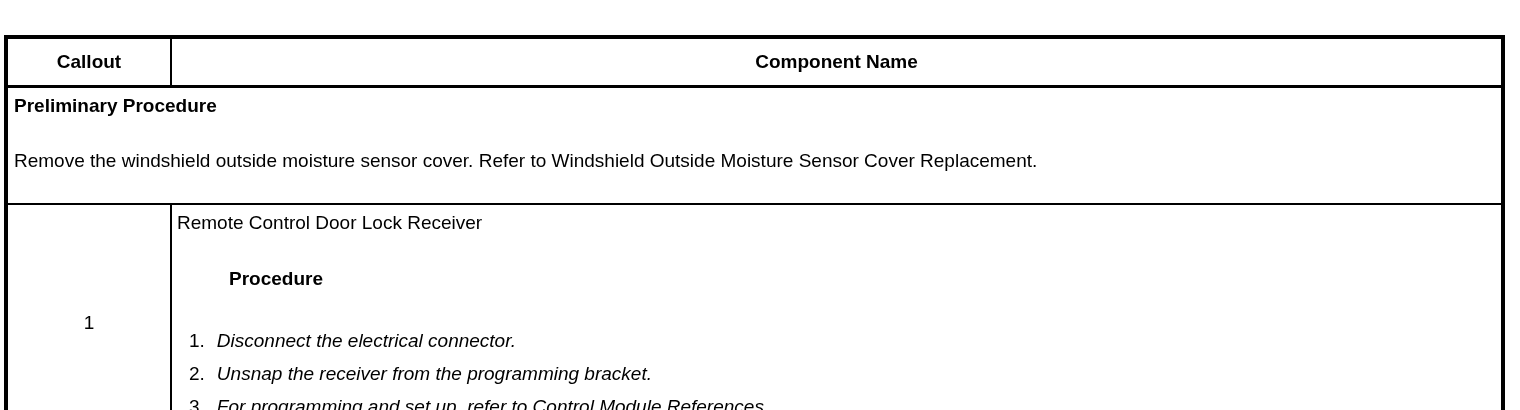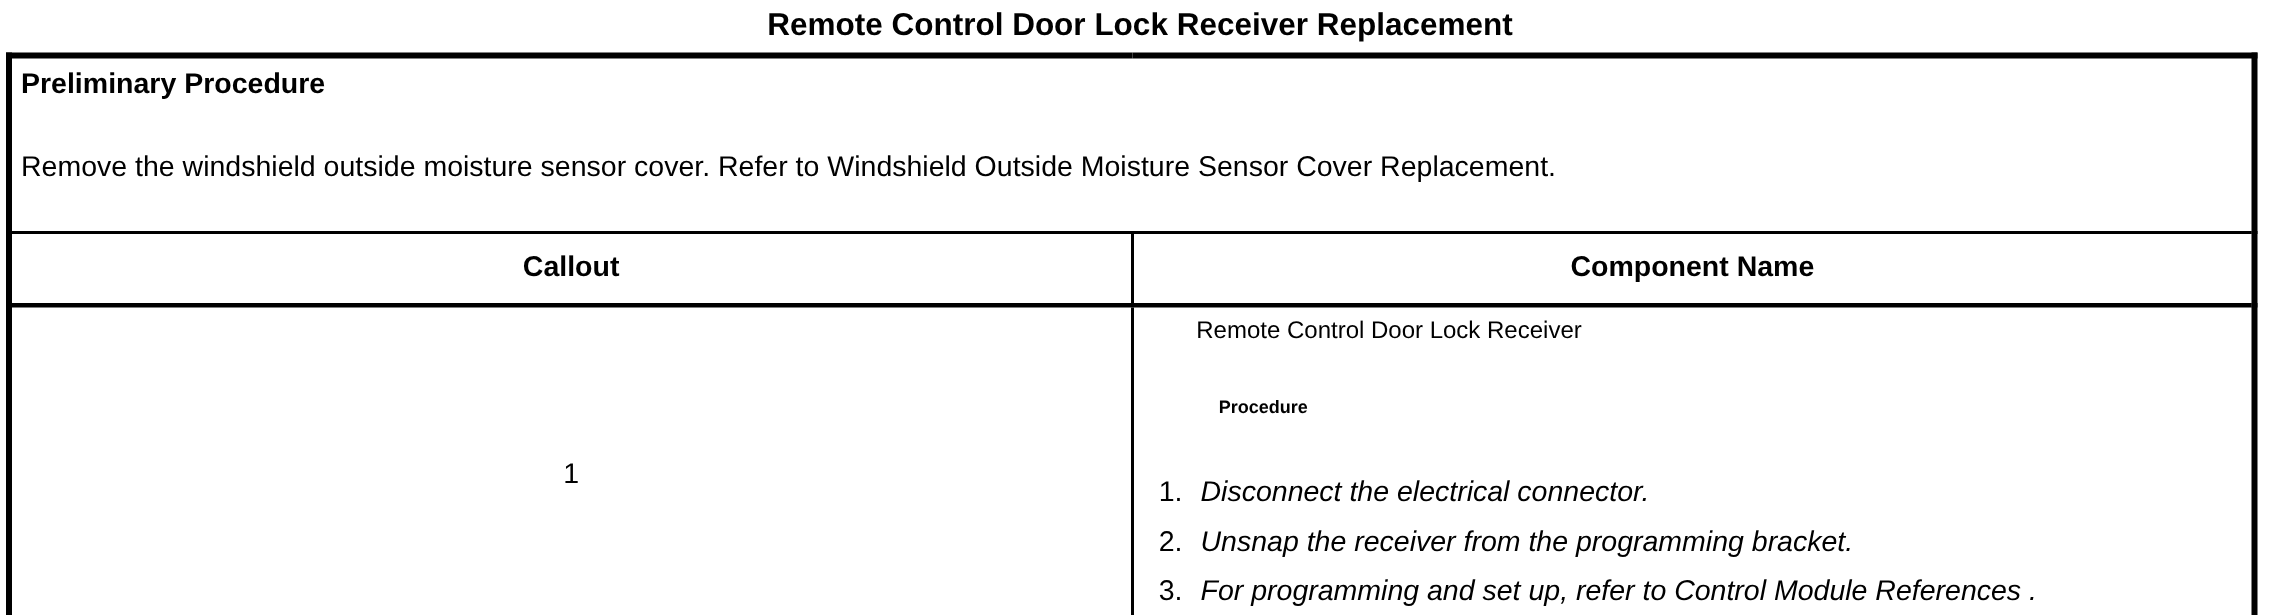--- a/index.html
+++ b/index.html
@@ -70,26 +70,25 @@
     vertical-align: middle;
     font-size: 19px;
     padding: 0;
   }
   td.component-cell {
     vertical-align: top;
     padding: 7px 6px 12px 5px;
     height: 204px;
   }
   .comp-name {
-    font-size: 16px;
-    margin-left: 37px;
+    font-size: 19px;
   }
   .proc-heading {
     font-weight: bold;
-    font-size: 12px;
+    font-size: 19px;
     margin: 34px 0 0 52px;
   }
   .steps {
     margin: 40px 0 0 12px;
   }
   .step {
     display: flex;
     font-size: 19px;
     margin-bottom: 11px;
     align-items: baseline;
@@ -101,34 +100,33 @@
   .step-text {
     flex: 1 1 auto;
     font-style: italic;
   }
 </style>
 </head>
 <body>
 
 <div class="page">
 
-  <div class="title">Remote Control Door Lock Receiver Replacement</div>
 
   <table class="proc">
     <tbody>
         <tr>
+      <th class="callout-hdr">Callout</th>
+      <th>Component Name</th>
+    </tr>
+
+    <tr>
       <td class="prelim" colspan="2">
         <div class="prelim-heading">Preliminary Procedure</div>
         <div class="prelim-text">Remove the windshield outside moisture sensor cover. Refer to Windshield Outside Moisture Sensor Cover Replacement.</div>
       </td>
-    </tr>
-
-    <tr>
-      <th class="callout-hdr">Callout</th>
-      <th>Component Name</th>
     </tr>
 
     <tr>
       <td class="callout-cell">1</td>
       <td class="component-cell">
         <div class="comp-name">Remote Control Door Lock Receiver</div>
         <div class="proc-heading">Procedure</div>
         <div class="steps">
           <div class="step">
             <span class="step-num">1.</span>

